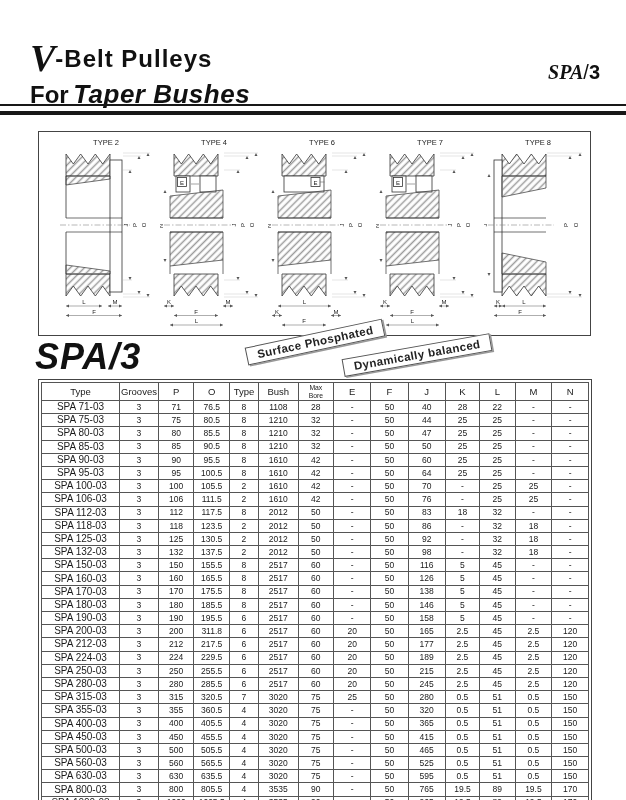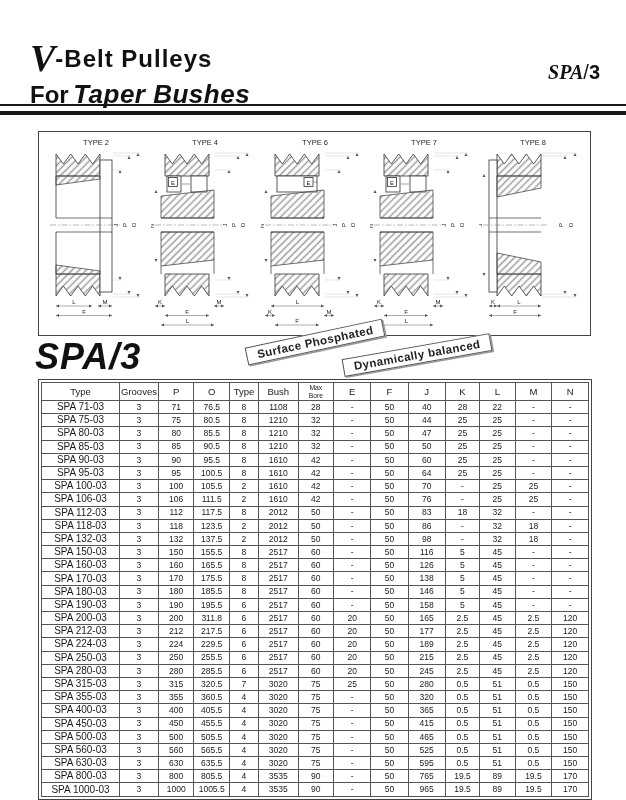--- a/index.html
+++ b/index.html
@@ -20,21 +20,21 @@
   .series{font-family:"Liberation Serif",serif;font-style:italic;font-weight:bold;font-size:20px;}
   .series-slash{font-size:20px;font-weight:normal;}
   .series-num{font-size:20px;font-weight:bold;}
 
   .rule1{position:absolute;top:69px;left:0;width:626px;border-top:2px solid #181818;}
   .rule2{position:absolute;top:76px;left:0;width:626px;border-top:4px solid #181818;}
 
   
   .diagram-box{position:absolute;left:38px;top:96px;width:553px;height:205px;
                border:1.5px solid #444;box-sizing:border-box;display:flex;
-               justify-content:space-between;padding:2px 3px;background:#fff;}
+               justify-content:space-between;padding:2px 13px;background:#fff;}
   .diagram{width:108px;height:196px;}
   .diagram svg{display:block;}
 
   
   .badge{position:absolute;border:1.3px solid #555;background:#fff;color:#222;
          font-weight:bold;font-size:11.5px;padding:2px 10px;white-space:nowrap;
          box-shadow:1.5px 1.5px 0 #999;letter-spacing:0.4px;}
   .badge0{left:245px;top:298px;transform:rotate(-12deg);}
   .badge1{left:342px;top:311px;transform:rotate(-10deg);}
 
@@ -555,20 +555,36 @@
             <td>50</td>
             <td>-</td>
             <td>50</td>
             <td>86</td>
             <td>-</td>
             <td>32</td>
             <td>18</td>
             <td>-</td>
           </tr>
           <tr>
+            <td class="rowhead">SPA 125-03</td>
+            <td>3</td>
+            <td>125</td>
+            <td>130.5</td>
+            <td>2</td>
+            <td>2012</td>
+            <td>50</td>
+            <td>-</td>
+            <td>50</td>
+            <td>92</td>
+            <td>-</td>
+            <td>32</td>
+            <td>18</td>
+            <td>-</td>
+          </tr>
+          <tr>
             <td class="rowhead">SPA 132-03</td>
             <td>3</td>
             <td>132</td>
             <td>137.5</td>
             <td>2</td>
             <td>2012</td>
             <td>50</td>
             <td>-</td>
             <td>50</td>
             <td>98</td>

